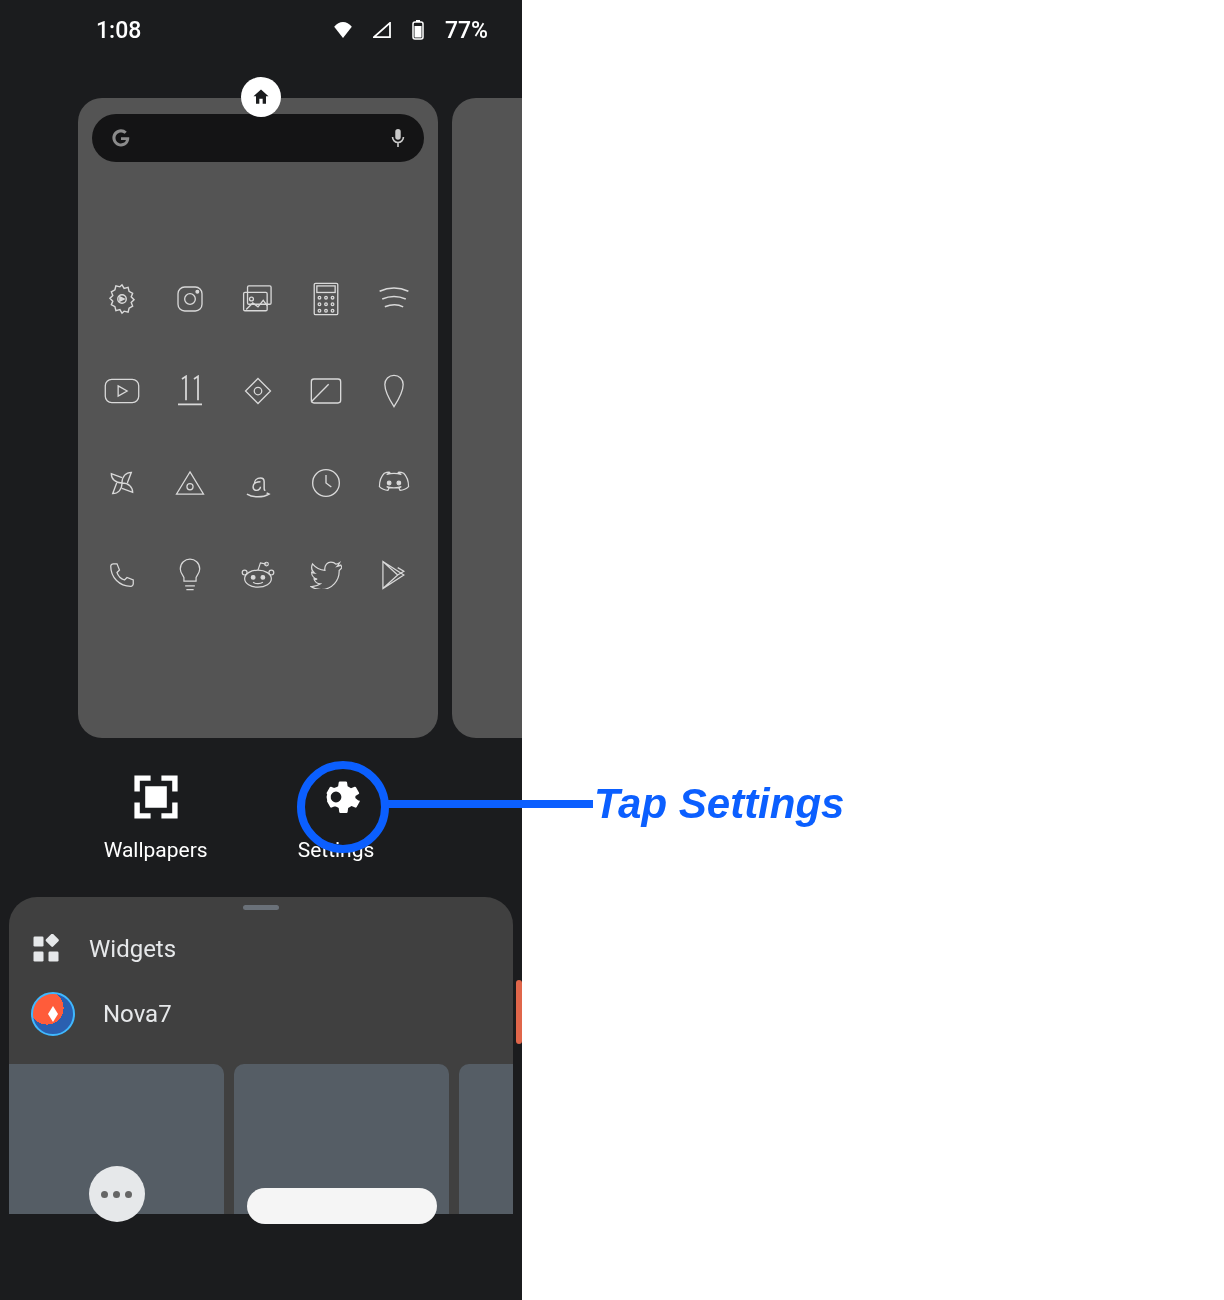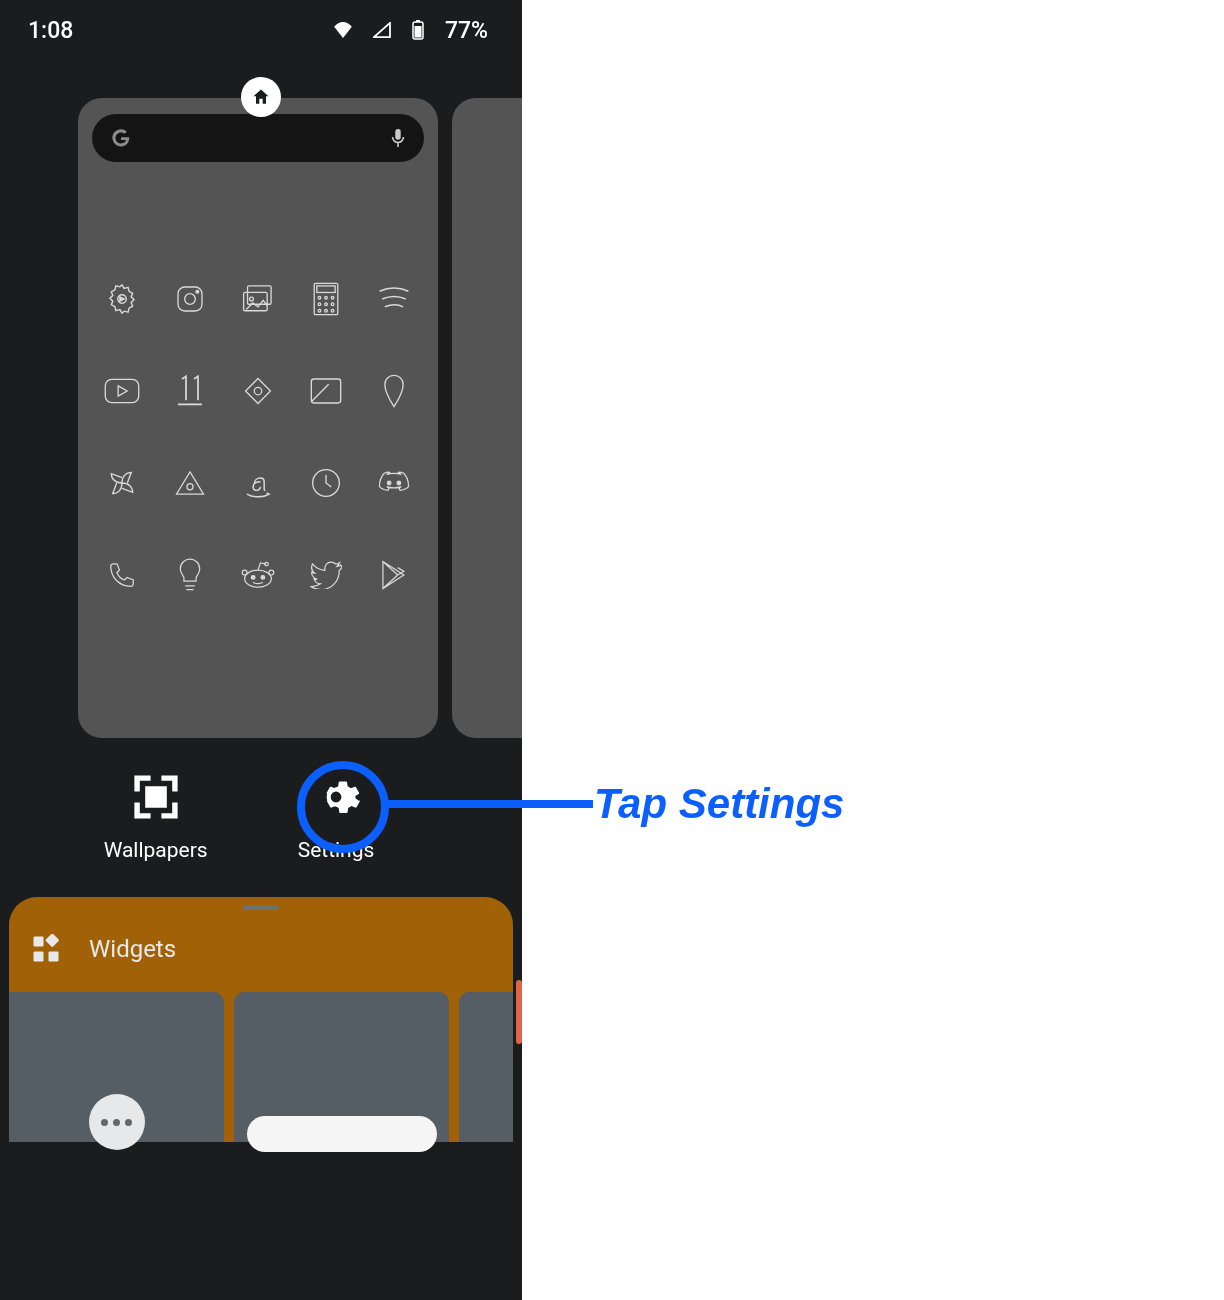--- a/index.html
+++ b/index.html
@@ -15,21 +15,21 @@
     left: 0; top: 0;
     width: 522px; height: 1300px;
     background: #1b1c1e;
     overflow: hidden;
   }
   .status-bar {
     height: 60px;
     display: flex;
     align-items: center;
     justify-content: space-between;
-    padding: 0 34px 0 28px;
+    padding: 0 34px 0 96px;
     color: #fff;
     font-size: 23px;
     font-weight: 500;
   }
   .status-right { display: flex; align-items: center; gap: 20px; }
   .home-badge {
     position: absolute;
     left: 241px; top: 77px;
     width: 40px; height: 40px;
     background: #fff;
@@ -119,21 +119,21 @@
     color: #0B5FFF;
     font-size: 42px;
     font-weight: 700;
     font-family: Arial, sans-serif;
     font-style: italic;
   }
   .drawer {
     position: absolute;
     left: 9px; top: 897px;
     width: 504px;
-    background: #a16207;
+    background: #404040;
     border-radius: 28px 28px 0 0;
     padding-top: 8px;
   }
   .drawer-handle {
     width: 36px; height: 5px;
     background: #6a7179;
     border-radius: 3px;
     margin: 0 auto 10px;
   }
   .drawer-row {
@@ -420,20 +420,28 @@
       <span>
         <svg width="30" height="30" viewBox="0 0 24 24" fill="#e6e8ea">
             <rect x="2" y="2" width="8" height="8" rx="1"></rect>
             <rect x="2" y="14" width="8" height="8" rx="1"></rect>
             <rect x="14" y="14" width="8" height="8" rx="1"></rect>
             <rect x="13" y="1" width="8" height="8" rx="1" transform="rotate(45 17 5)"></rect>
           </svg>
       </span>
       <span>Widgets</span>
     </div>
+    <div class="drawer-row">
+      <div class="nova-icon">
+        <svg width="20" height="20" viewBox="0 0 20 20">
+            <path d="M10 2l5 8-5 8-5-8 5-8z" fill="#fff"></path>
+          </svg>
+      </div>
+      <span>Nova7</span>
+    </div>
     <div class="widget-tiles">
       <div class="widget-tile">
         <div class="dot-circle">
             <span></span>
             <span></span>
             <span></span>
           </div>
       </div>
       <div class="widget-tile">
         <div class="mini-search"></div>

